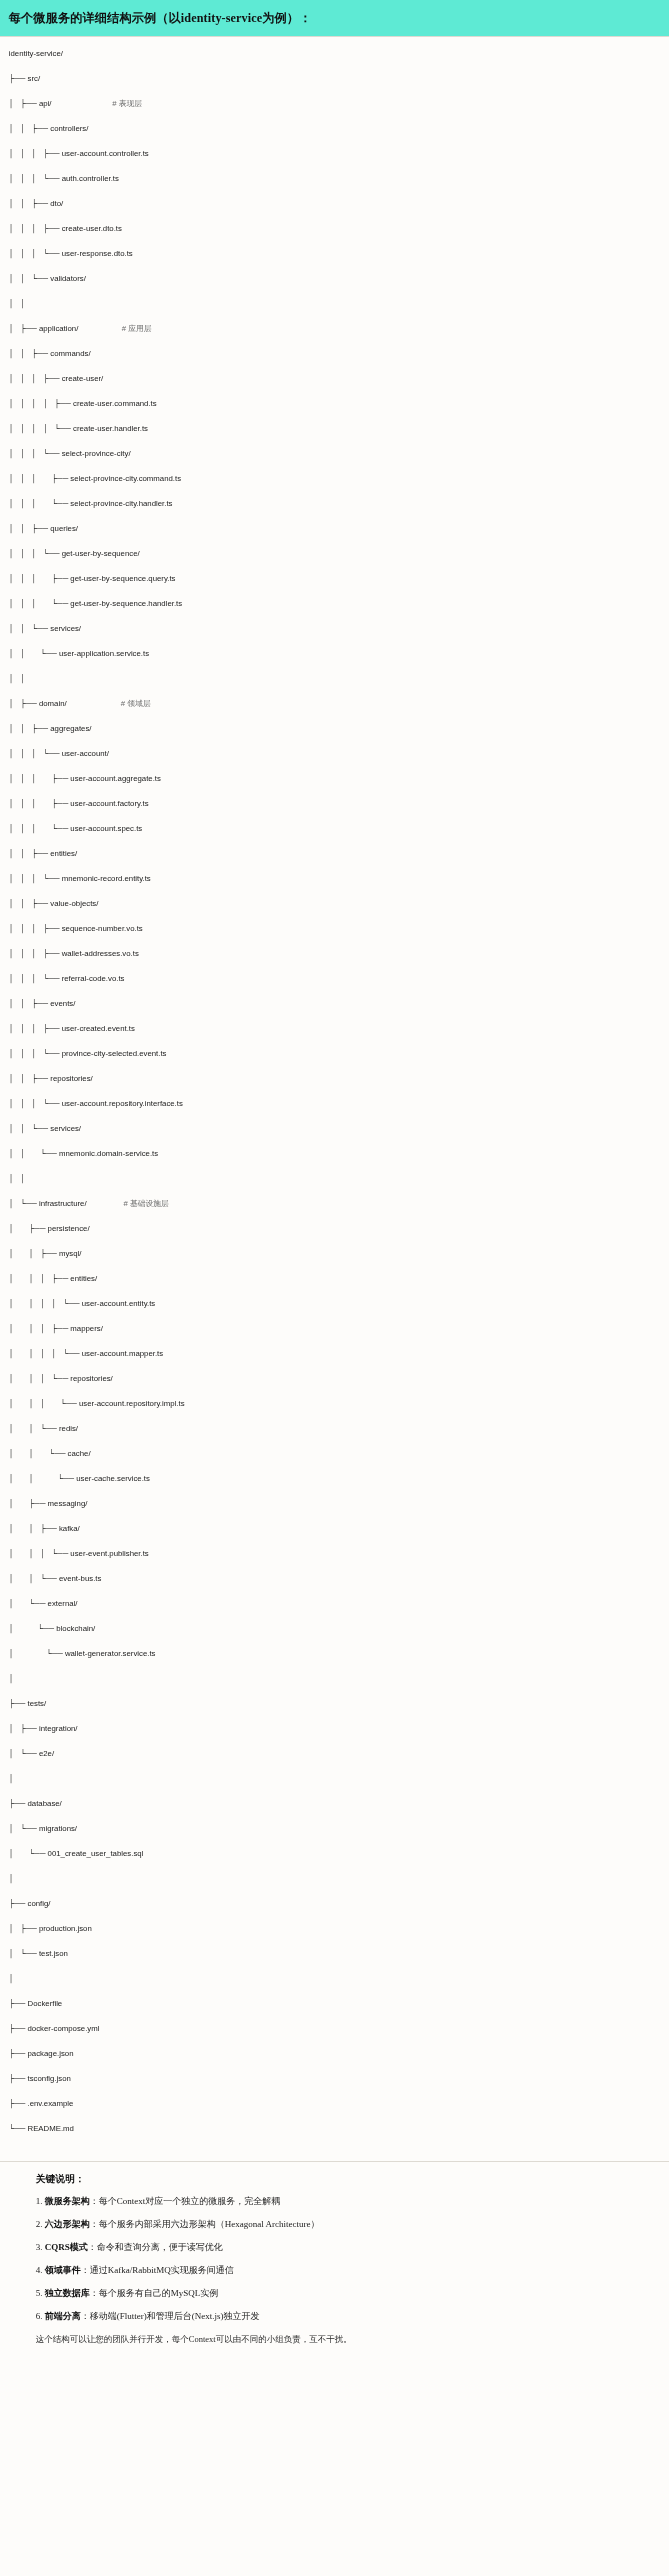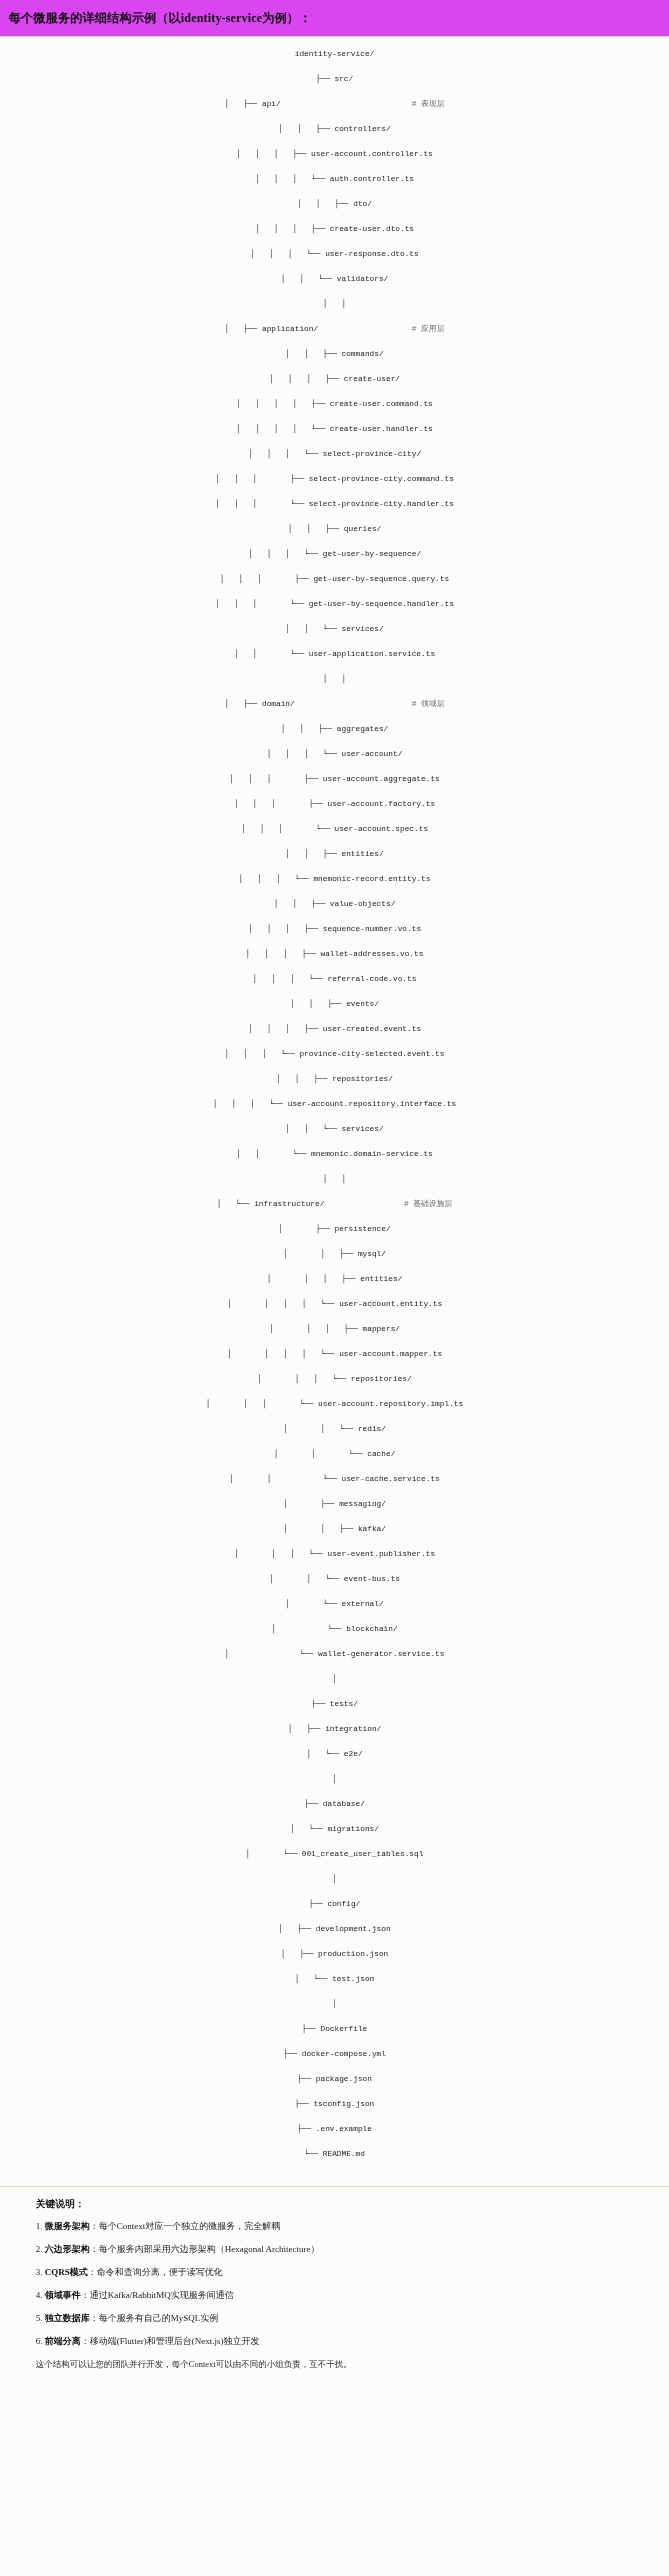--- a/index.html
+++ b/index.html
@@ -9,49 +9,48 @@
   }
   body {
     width: 669px;
     font-family: "Liberation Serif", serif;
     color: #1b1b1b;
     -webkit-font-smoothing: antialiased;
   }
 
   
   .header-band {
-    background: #d946ef;
+    background: #5eead4;
     padding: 10px 8.8px 9.4px 8.8px;
     border-bottom: 0.6px solid #dedad2;
   }
   .header-title {
     font-family: "Liberation Serif", serif;
     font-weight: bold;
     font-size: 12.2px;
     line-height: 1.35;
     letter-spacing: 0.1px;
     color: #111111;
     margin: 0;
   }
 
   
   .tree-block {
     background: #fdfcfa;
     padding: 11.3px 8.8px 12.5px 8.8px;
     border-bottom: 0.6px solid #dedad2;
   }
   .tree {
-    font-family: Liberation Mono, monospace;
+    font-family: Liberation Sans, sans-serif;
     font-size: 7.8px;
     line-height: 12.5px;
     color: #222222;
     white-space: pre;
     margin: 0;
     letter-spacing: 0px;
-    text-align: center;
   }
   .tree-line {
     white-space: pre;
     display: block;
     height: 12.5px;
   }
   .tree-line .txt {
     color: #222222;
   }
   .tree-line .cmt {
@@ -179,21 +178,20 @@
 <span class="tree-line"><span class="txt">│</span></span>
 <span class="tree-line"><span class="txt">├── tests/</span></span>
 <span class="tree-line"><span class="txt">│   ├── integration/</span></span>
 <span class="tree-line"><span class="txt">│   └── e2e/</span></span>
 <span class="tree-line"><span class="txt">│</span></span>
 <span class="tree-line"><span class="txt">├── database/</span></span>
 <span class="tree-line"><span class="txt">│   └── migrations/</span></span>
 <span class="tree-line"><span class="txt">│       └── 001_create_user_tables.sql</span></span>
 <span class="tree-line"><span class="txt">│</span></span>
 <span class="tree-line"><span class="txt">├── config/</span></span>
-<span class="tree-line"><span class="txt">│   ├── development.json</span></span>
 <span class="tree-line"><span class="txt">│   ├── production.json</span></span>
 <span class="tree-line"><span class="txt">│   └── test.json</span></span>
 <span class="tree-line"><span class="txt">│</span></span>
 <span class="tree-line"><span class="txt">├── Dockerfile</span></span>
 <span class="tree-line"><span class="txt">├── docker-compose.yml</span></span>
 <span class="tree-line"><span class="txt">├── package.json</span></span>
 <span class="tree-line"><span class="txt">├── tsconfig.json</span></span>
 <span class="tree-line"><span class="txt">├── .env.example</span></span>
 <span class="tree-line"><span class="txt">└── README.md</span></span>
 </pre>

